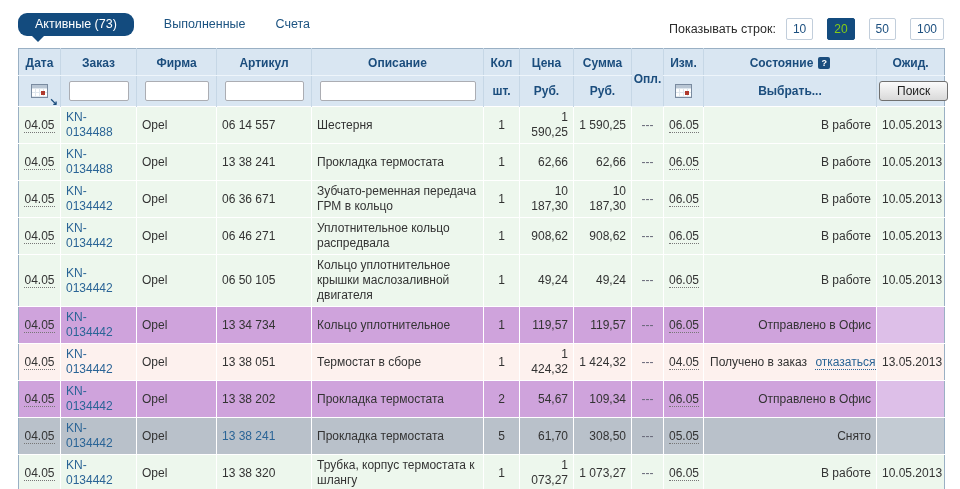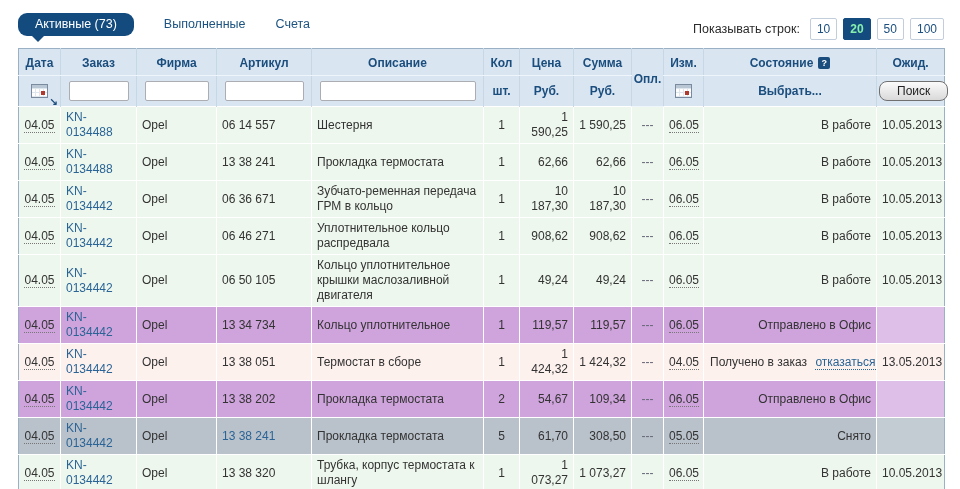--- a/index.html
+++ b/index.html
@@ -32,21 +32,21 @@
     border-left:7px solid transparent;border-right:7px solid transparent;
     border-top:7px solid var(--accent);
   }
   .tab-link{color:#1c5381;margin-left:30px;cursor:pointer;font-size:12.5px;}
   .rpp{margin-left:auto;display:flex;align-items:center;gap:6px;margin-top:9px;}
   .rpp-label{color:#2b2b2b;margin-right:4px;font-size:12.5px;}
   .rpp-btn{
     min-width:26px;padding:3px 6px;text-align:center;border:1px solid #c2cedb;
     background:#fff;color:#1c4f7f;border-radius:2px;cursor:pointer;font-size:12px;
   }
-  .rpp-btn.selected{background:var(--accent);color:#86efac;border-color:var(--accent);font-weight:bold;}
+  .rpp-btn.selected{background:var(--accent);color:#84cc16;border-color:var(--accent);font-weight:normal;}
 
   
   table.orders{
     position:absolute;left:18px;top:48px;width:926px;
     border-collapse:collapse;table-layout:fixed;
     border:1px solid #9ab0c4;
   }
   thead th{
     background:var(--header-bg);color:var(--header-text);font-weight:bold;font-size:12px;
     text-align:center;vertical-align:middle;border-left:1px solid #c6d7e6;padding:2px;
@@ -70,21 +70,21 @@
   .cal-icon::after{content:"";position:absolute;right:2px;bottom:2px;width:4px;height:4px;background:#b03a2e;}
   .sort-arrow{position:absolute;right:2px;bottom:-1px;color:var(--header-text);font-size:10px;font-weight:bold;}
   .help-icon{
     display:inline-block;width:12px;height:12px;background:var(--header-text);color:#fff;
     font-size:9px;line-height:12px;text-align:center;border-radius:2px;font-weight:bold;
     vertical-align:1px;margin-left:5px;cursor:pointer;
   }
   .select-link{cursor:pointer;}
   .search-btn{
     font-family:"Liberation Sans",sans-serif;font-size:12px;color:#222;
-    padding:2px 17px;border:1px solid #707070;border-radius:8px;
+    padding:2px 17px;border:1px solid #707070;border-radius:3px;
     background:linear-gradient(#fbfbfb,#d9d9d9);cursor:pointer;
   }
 
   
   tbody td{
     border-left:1px solid rgba(255,255,255,0.75);
     border-top:1px solid rgba(255,255,255,0.85);
     padding:3px 5px;vertical-align:middle;color:#333;line-height:15px;font-size:12px;
     overflow:hidden;
   }
@@ -110,21 +110,21 @@
 <body>
 
 <div class="page">
 
   <div class="tabbar">
     <div class="tab-active">Активные (73)</div>
     <span class="tab-link">Выполненные</span>
     <span class="tab-link">Счета</span>
     <div class="rpp">
       <span class="rpp-label">Показывать строк:</span>
-      <span id="rpp-buttons" style="display:flex;gap:6px;">
+      <span id="rpp-buttons" style="display:flex;gap:14px;">
           <span class="rpp-btn">10</span>
           <span class="rpp-btn selected">20</span>
           <span class="rpp-btn">50</span>
           <span class="rpp-btn">100</span>
         </span>
     </div>
   </div>
 
   <table class="orders">
     <colgroup>

